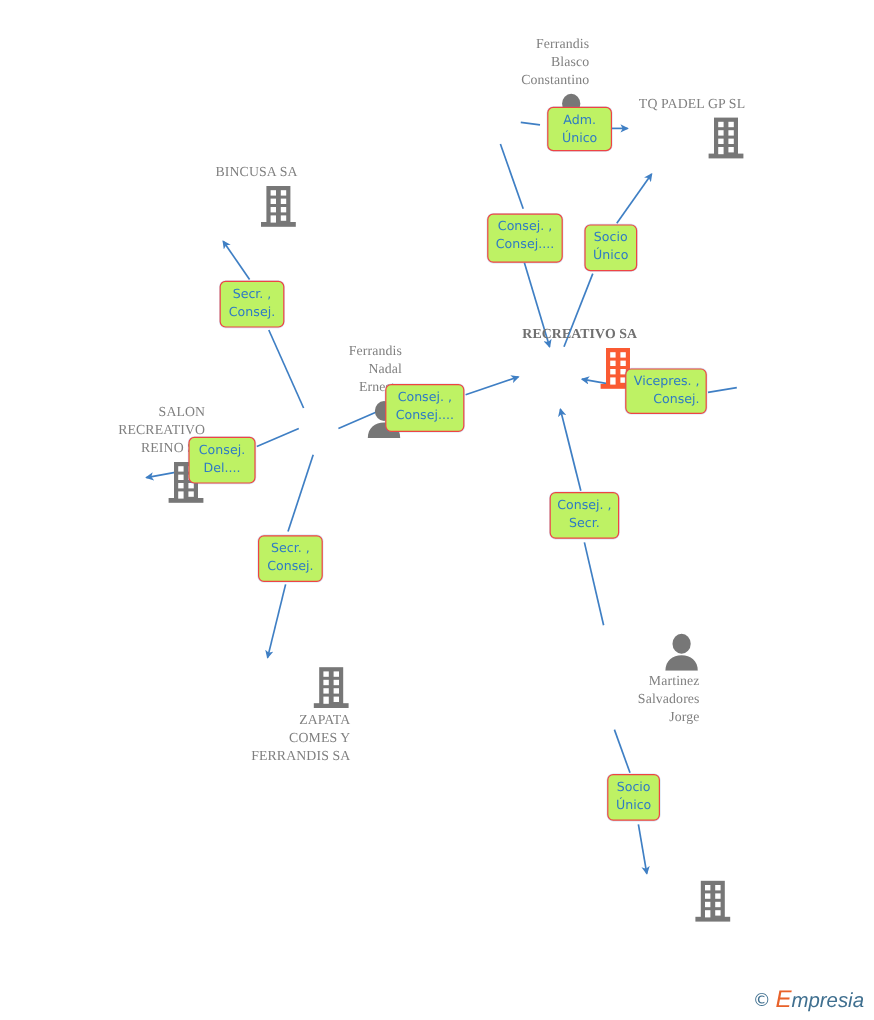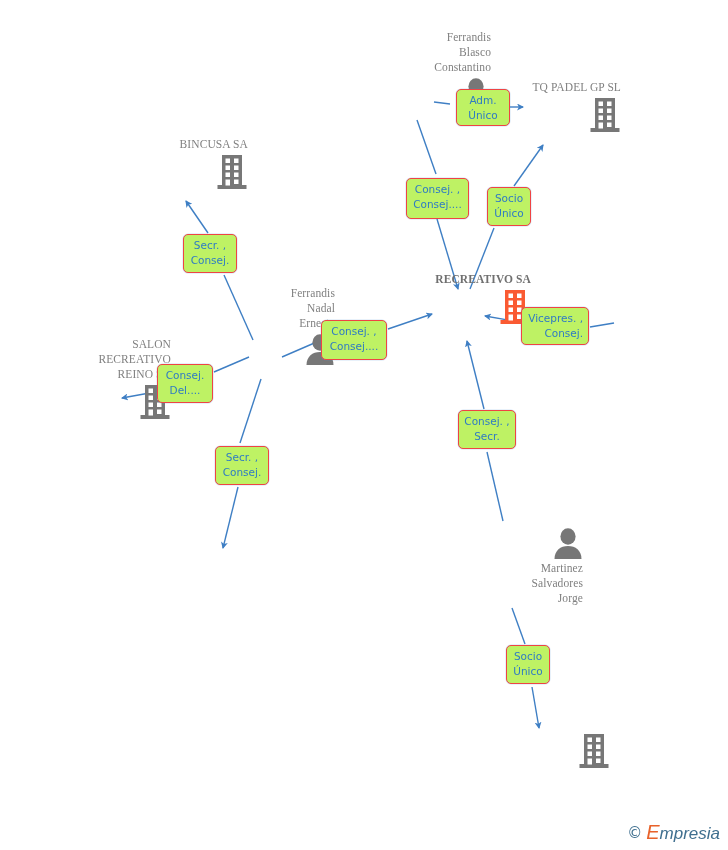--- a/index.html
+++ b/index.html
@@ -247,20 +247,39 @@
       <svg width="30" height="32" viewBox="0 0 30 32">
         <ellipse cx="15" cy="9.5" rx="7.6" ry="8.3" fill="#777777"></ellipse>
         <path d="M 1.5 32 C 1.5 23.5 7.5 19 15 19 C 22.5 19 28.5 23.5 28.5 32 Z" fill="#777777"></path>
       </svg>
     </span>
     <span class="label">Martinez
 Salvadores
 Jorge</span>
   </div>
 
+  <div class="node label-below" style="left:222px; top:555px;">
+    <span class="icon-wrap">
+      <svg width="32" height="36" viewBox="0 0 32 36">
+        <rect x="6" y="1" width="20" height="31" fill="#777777"></rect>
+        <rect x="1.5" y="31" width="29" height="4" fill="#777777"></rect>
+        <rect x="9.5" y="4.5" width="4.5" height="4.5" fill="#ffffff"></rect>
+        <rect x="18" y="4.5" width="4.5" height="4.5" fill="#ffffff"></rect>
+        <rect x="9.5" y="11.5" width="4.5" height="4.5" fill="#ffffff"></rect>
+        <rect x="18" y="11.5" width="4.5" height="4.5" fill="#ffffff"></rect>
+        <rect x="9.5" y="18.5" width="4.5" height="4.5" fill="#ffffff"></rect>
+        <rect x="18" y="18.5" width="4.5" height="4.5" fill="#ffffff"></rect>
+        <rect x="9.5" y="25.5" width="4.5" height="6" fill="#ffffff"></rect>
+        <rect x="18" y="25.5" width="4.5" height="4.5" fill="#ffffff"></rect>
+      </svg>
+    </span>
+    <span class="label">ZAPATA
+COMES Y
+FERRANDIS SA</span>
+  </div>
 
   <div class="node label-below" style="left:540px; top:733px;">
     <span class="icon-wrap">
       <svg width="32" height="36" viewBox="0 0 32 36">
         <rect x="6" y="1" width="20" height="31" fill="#777777"></rect>
         <rect x="1.5" y="31" width="29" height="4" fill="#777777"></rect>
         <rect x="9.5" y="4.5" width="4.5" height="4.5" fill="#ffffff"></rect>
         <rect x="18" y="4.5" width="4.5" height="4.5" fill="#ffffff"></rect>
         <rect x="9.5" y="11.5" width="4.5" height="4.5" fill="#ffffff"></rect>
         <rect x="18" y="11.5" width="4.5" height="4.5" fill="#ffffff"></rect>

